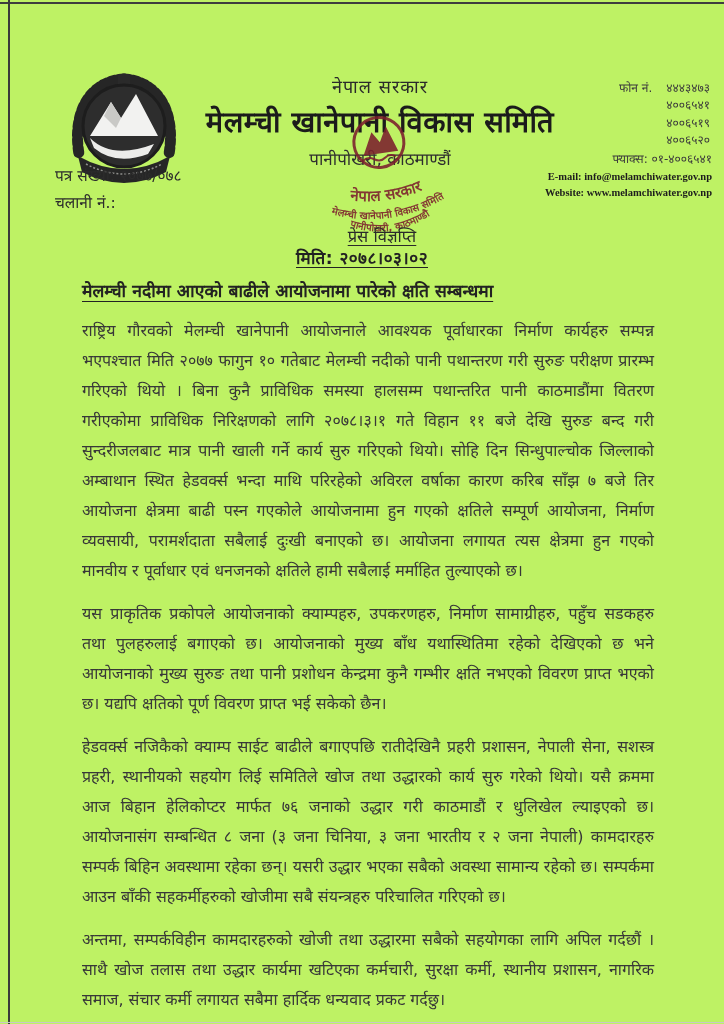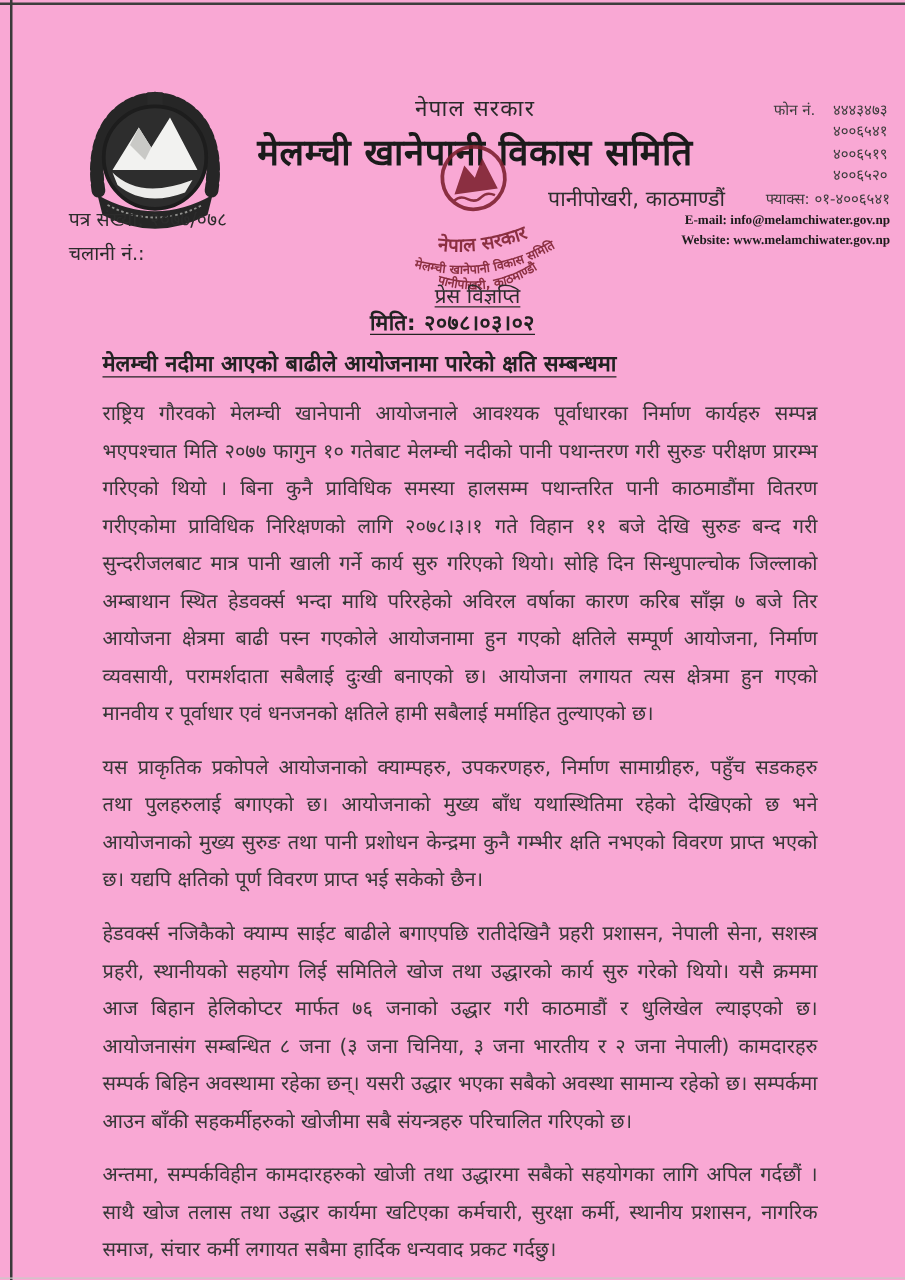--- a/index.html
+++ b/index.html
@@ -1,32 +1,32 @@
 <!DOCTYPE html>
 <html><head>
 <meta charset="utf-8">
 <style>
   * { margin:0; padding:0; box-sizing:border-box; }
   html,body { background:#e8e8e8; }
   body { font-family:"DejaVu Sans","Liberation Sans",sans-serif; }
   .page {
     position:relative; width:724px; height:1024px; margin:0 auto;
-    background:#f9a8d4; overflow:hidden; color:#333;
+    background:#bef264; overflow:hidden; color:#333;
   }
   .scan-edge-top { position:absolute; top:2px; left:0; width:100%; height:2px; background:#3e3e3e; }
   .scan-edge-left { position:absolute; top:0; left:8px; width:2px; height:100%; background:#3a3a3a; }
   .scan-edge-bottom { position:absolute; bottom:1px; left:0; width:100%; height:1px; background:#c9c9c5; }
 
   
   .header { position:absolute; top:0; left:0; width:100%; height:280px; }
   .logo-wrap { position:absolute; left:62px; top:72px; width:124px; height:126px; }
   .center-block { position:absolute; left:180px; top:74px; width:400px; text-align:center; color:#222; }
   .gov-line { font-size:18px; letter-spacing:1px; color:#2a2a2a; }
   .committee-line { font-size:29px; font-weight:bold; margin-top:3px; color:#1b1b1b; letter-spacing:0.5px; white-space:nowrap; }
-  .address-line { font-size:17px; margin-top:7px; color:#2e2e2e;text-align:right; }
+  .address-line { font-size:17px; margin-top:7px; color:#2e2e2e; }
 
   .ref-block { position:absolute; left:55px; top:163px; font-size:15.5px; line-height:1.75; color:#2c2c2c; }
 
   .contact-block { position:absolute; right:12px; top:80px; width:190px; text-align:right; font-size:12px; line-height:1.45; color:#3c3c3c; }
   .phone-first { white-space:nowrap; }
   .phone-first .phone-label { margin-right:14px; }
   .phone-num { padding-right:2px; }
   .fax-line { margin-top:1px; }
   .latin-line { font-family:"Liberation Serif","DejaVu Serif",serif; font-weight:bold; font-size:10.5px; color:#1d1d1d; margin-top:1px; white-space:nowrap; }
 

